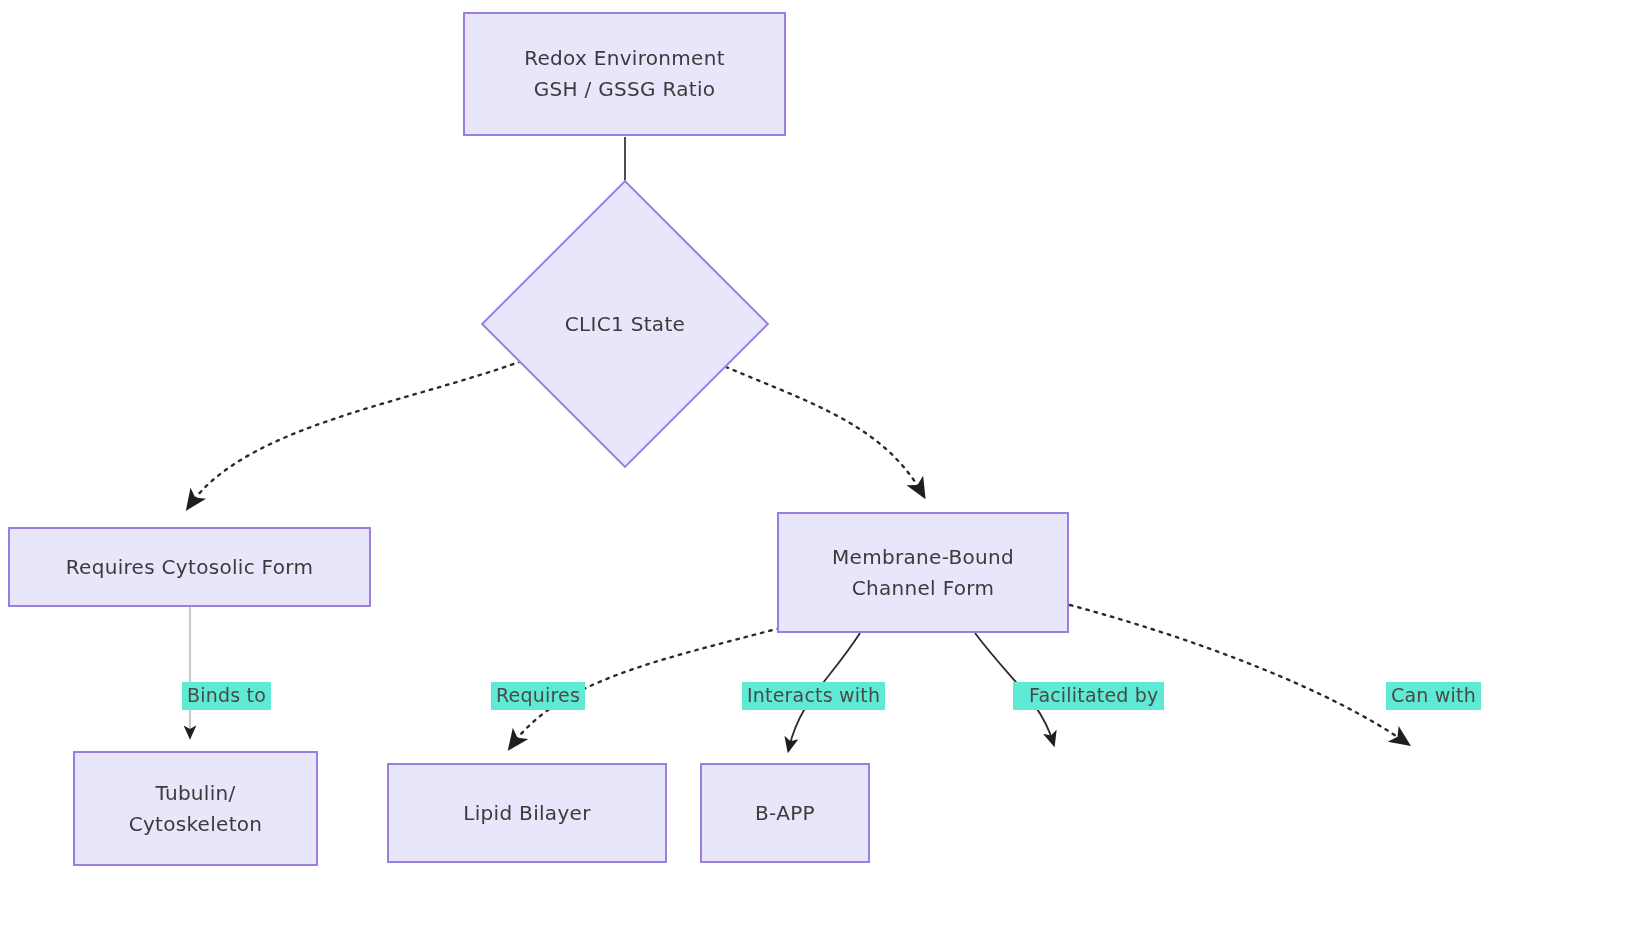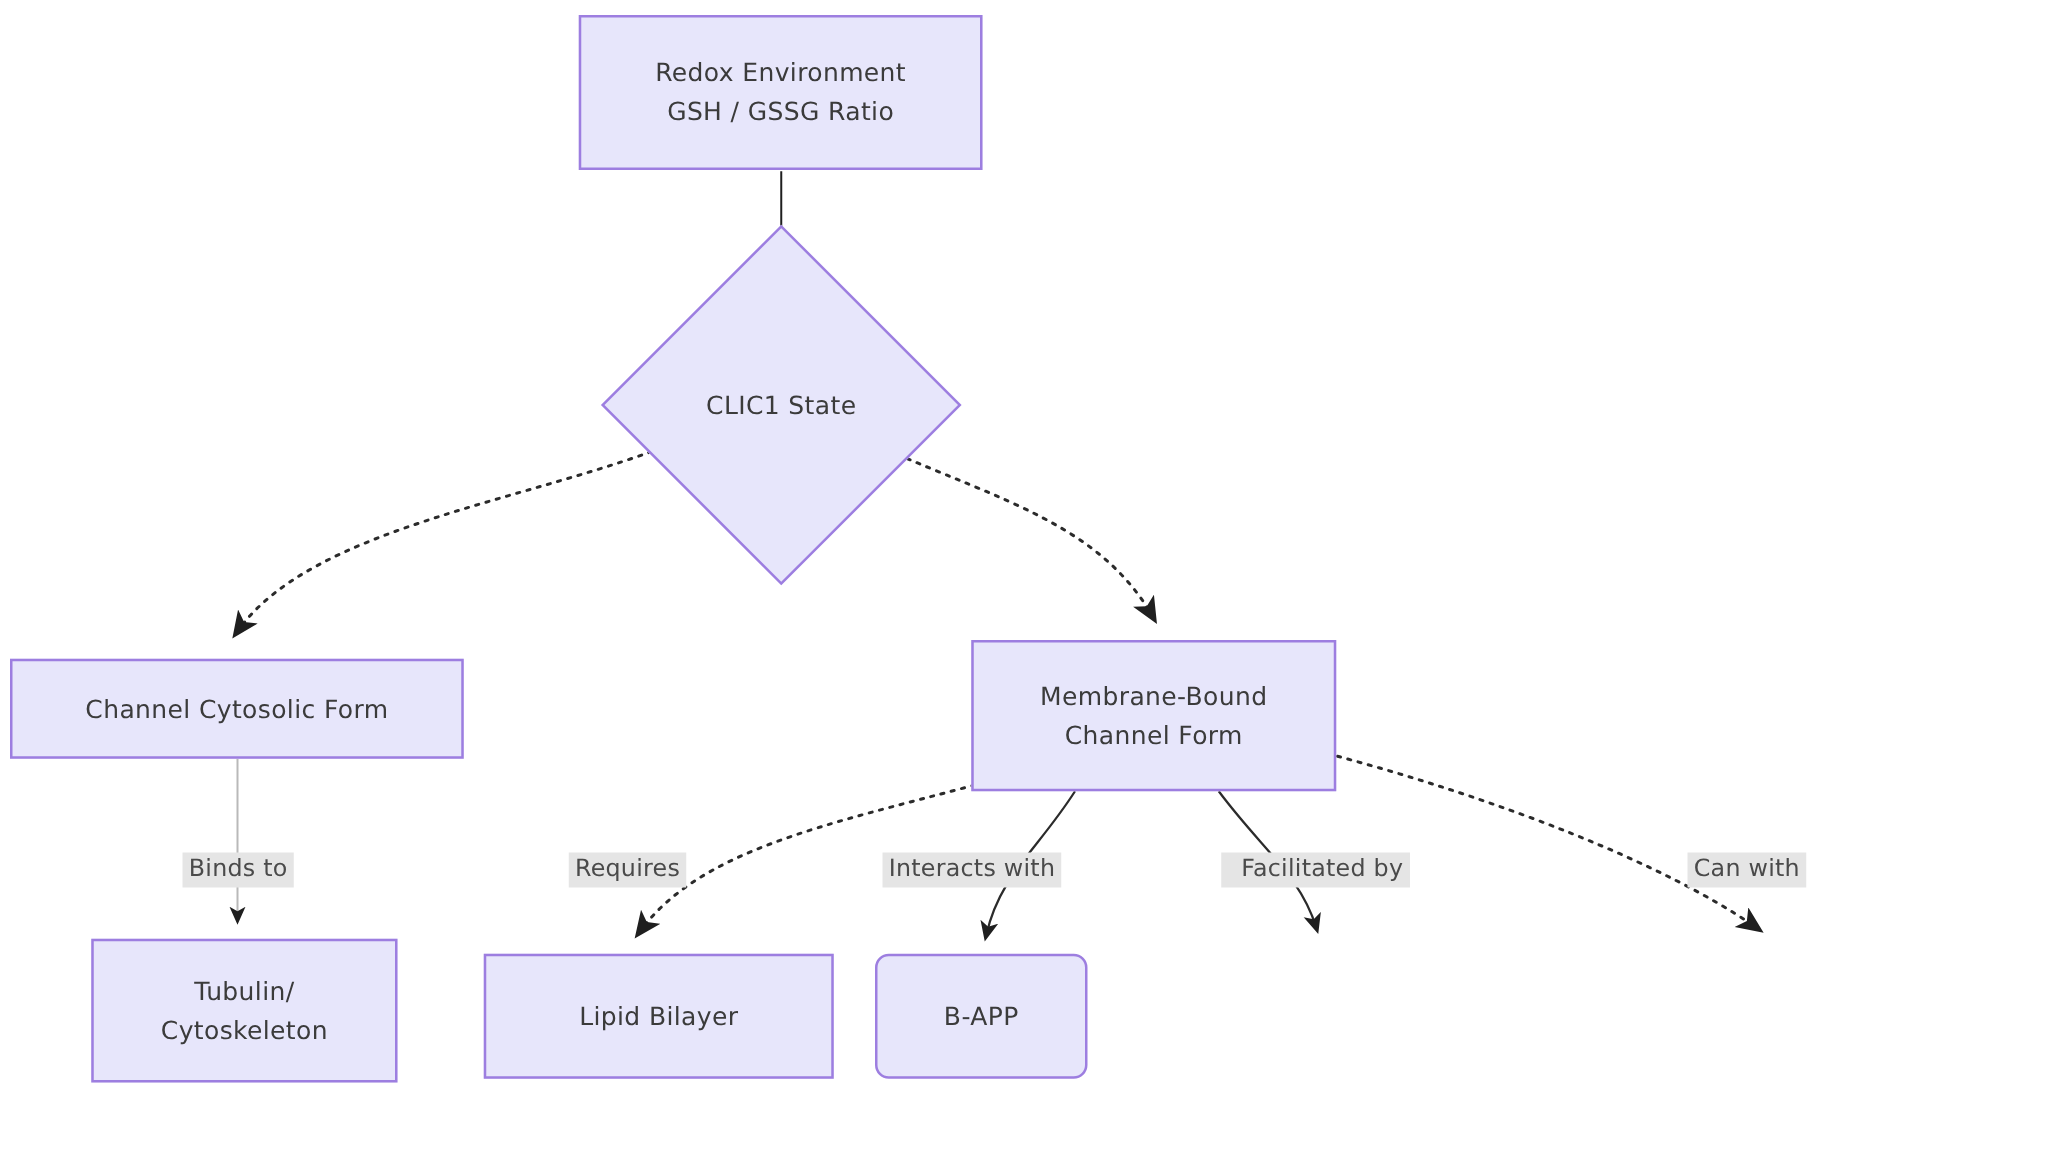--- a/index.html
+++ b/index.html
@@ -67,28 +67,29 @@
   .diamond-label {
     position: relative;
     z-index: 3;
     font-size: 20px;
     color: #3b3b3b;
     white-space: nowrap;
     letter-spacing: 0.3px;
   }
   .edge-label {
     position: absolute;
-    background: #e5e5e5;
+    background: #5eead4;
     color: #4a4a4a;
     font-size: 19px;
     line-height: 1.25;
     padding: 2px 5px;
     white-space: nowrap;
     z-index: 4;
     letter-spacing: 0.2px;
+    margin-left: 36px;
   }
 </style>
 </head>
 <body>
 
 <div id="canvas">
 
   <svg id="edges" viewBox="0 0 1637 930">
     <defs>
       <marker id="arrow" markerWidth="10" markerHeight="10" refX="6" refY="4" orient="auto" markerUnits="strokeWidth">
@@ -120,38 +121,38 @@
     <span class="ln">Redox Environment</span>
     <span class="ln">GSH / GSSG Ratio</span>
   </div>
 
   <div class="diamond-wrap" style="left:523px; top:222px; width:204px; height:204px;">
     <div class="diamond-shape"></div>
     <span class="diamond-label">CLIC1 State</span>
   </div>
 
   <div class="node" style="left:8px; top:527px; width:363px; height:80px;">
-    <span class="ln">Channel Cytosolic Form</span>
+    <span class="ln">Requires Cytosolic Form</span>
   </div>
 
   <div class="node" style="left:777px; top:512px; width:292px; height:121px;">
     <span class="ln">Membrane-Bound</span>
     <span class="ln">Channel Form</span>
   </div>
 
   <div class="node" style="left:73px; top:751px; width:245px; height:115px;">
     <span class="ln">Tubulin/</span>
     <span class="ln">Cytoskeleton</span>
   </div>
 
   <div class="node" style="left:387px; top:763px; width:280px; height:100px;">
     <span class="ln">Lipid Bilayer</span>
   </div>
 
-  <div class="node" style="left:700px; top:763px; width:170px; height:100px;border-radius:11px;">
+  <div class="node" style="left:700px; top:763px; width:170px; height:100px;">
     <span class="ln">B-APP</span>
   </div>
 
 
 
   <div class="edge-label" style="left:146px; top:682px;">Binds to</div>
 
   <div class="edge-label" style="left:455px; top:682px;">Requires</div>
 
   <div class="edge-label" style="left:706px; top:682px;">Interacts with</div>

